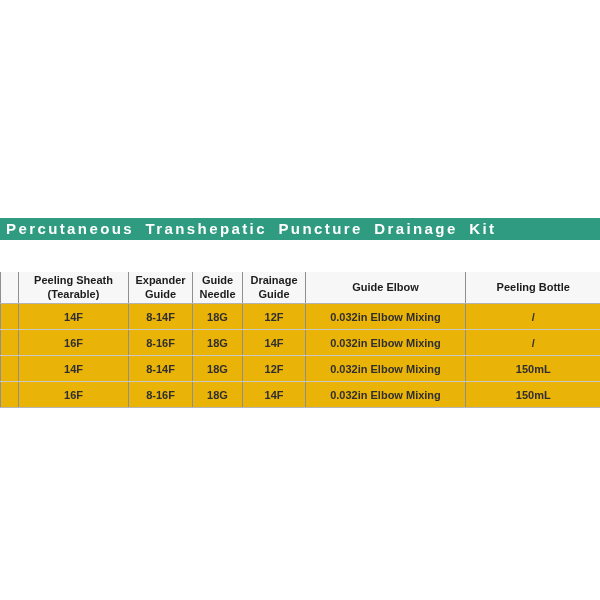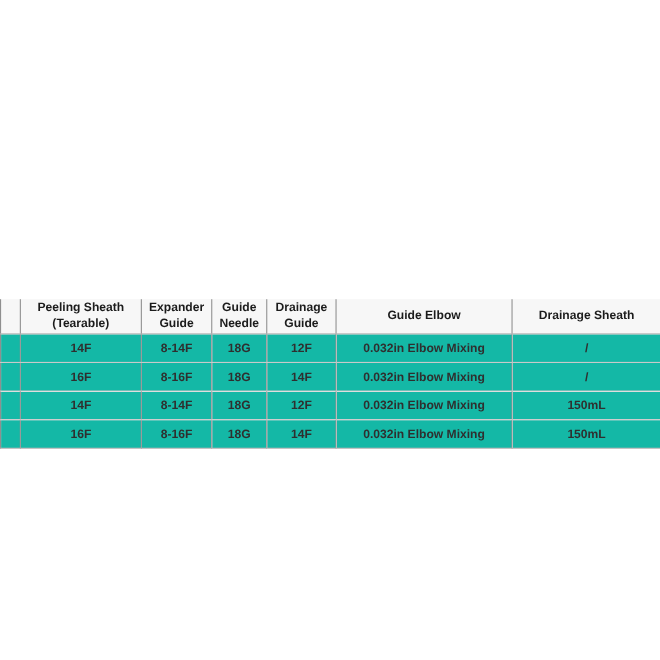--- a/index.html
+++ b/index.html
@@ -27,32 +27,35 @@
   }
   .spec-table th:last-child,.spec-table td:last-child{
     border-right:none;
   }
   .spec-table th{
     height:31px;background:#f7f7f7;
     font-size:11px;font-weight:bold;color:#1c1c1c;line-height:1.2;
     white-space:pre-line;border-bottom:1px solid #b2b2b2;
   }
   .spec-table td{
-    height:25px;background:#14b8a6;
+    height:25px;background:#eab308;
     font-size:11px;font-weight:bold;color:#2f2f2f;
     border-bottom:1px solid #c9c9c9;
     text-align:center;
   }
   .spec-table tbody tr:last-child td{border-bottom:1px solid #b5b5b5;}
 </style>
 </head>
 <body>
 
 <div class="stage">
 
+  <div class="banner">
+    <span>Percutaneous Transhepatic Puncture Drainage Kit</span>
+  </div>
 
   <table class="spec-table">
     <colgroup>
       <col style="width:18px">
       <col style="width:110px">
       <col style="width:64px">
       <col style="width:50px">
       <col style="width:63px">
       <col style="width:160px">
       <col style="width:135px">
@@ -62,21 +65,21 @@
         <th></th>
         <th>Peeling Sheath
 (Tearable)</th>
         <th>Expander
 Guide</th>
         <th>Guide
 Needle</th>
         <th>Drainage
 Guide</th>
         <th>Guide Elbow</th>
-        <th>Drainage Sheath</th>
+        <th>Peeling Bottle</th>
       </tr>
     </thead>
     <tbody>
       <tr>
         <td></td>
         <td>14F</td>
         <td>8-14F</td>
         <td>18G</td>
         <td>12F</td>
         <td>0.032in Elbow Mixing</td>

